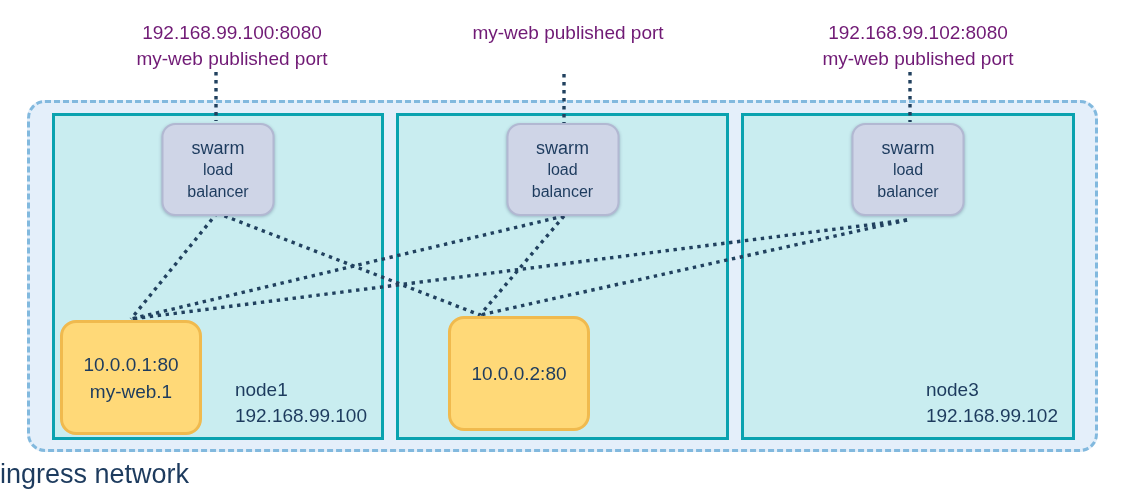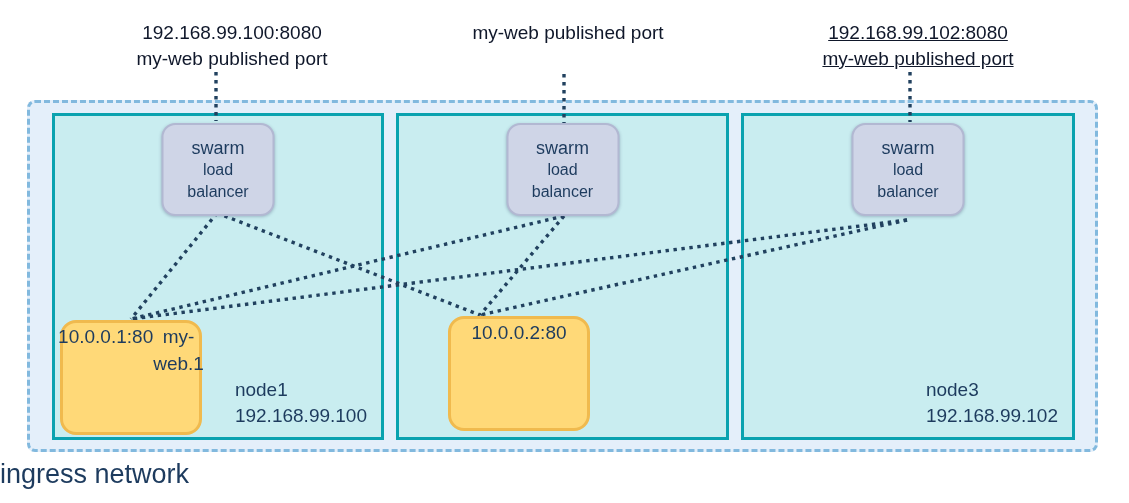--- a/index.html
+++ b/index.html
@@ -2,44 +2,44 @@
 <html><head>
 <meta charset="utf-8">
 <style>
   html,body { margin:0; padding:0; background:#ffffff; }
   .canvas {
     position:relative; width:1129px; height:503px; background:#ffffff;
     font-family:"Liberation Sans", sans-serif; color:#1d3b5e; overflow:hidden;
   }
   .port-label {
     position:absolute; top:20px; width:280px; text-align:center;
-    font-size:19px; line-height:26px; color:#0f172a;
+    font-size:19px; line-height:26px; color:#701a75;
   }
   .ingress {
     position:absolute; left:27px; top:100px; width:1071px; height:352px;
-    border:3px dashed #82b9de; border-radius:8px; background:#e4effa;
+    border:3px dashed #82b9de; border-radius:18px; background:#e4effa;
     box-sizing:border-box;
   }
   .node {
     position:absolute; top:10px; height:327px; width:332px;
     border:3px solid #0aa2af; background:#c9edf0; box-sizing:border-box;
   }
   .lb {
     position:absolute; top:7px; left:50%; transform:translateX(-50%);
     width:113px; height:93px; box-sizing:border-box; z-index:10;
     background:#cfd5e7; border:2px solid #b2b8d2; border-radius:14px;
     box-shadow:0 1px 3px rgba(60,70,110,0.3);
     display:flex; flex-direction:column; justify-content:center;
     text-align:center; font-size:16px; line-height:22px;
   }
   .lb .big { font-size:18px; }
   .task {
     position:absolute; width:142px; height:115px; box-sizing:border-box; z-index:10;
     background:#ffd978; border:3px solid #f0ba4e; border-radius:16px;
-    display:flex; flex-direction:row; justify-content:center;
+    display:flex; flex-direction:column; justify-content:center;
     text-align:center; font-size:19px; line-height:27px;
   }
   .node-label {
     position:absolute; right:14px; bottom:8px; text-align:left;
     font-size:19px; line-height:26px;
   }
   .overlay {
     position:absolute; left:0; top:0; width:1129px; height:503px;
     z-index:5; pointer-events:none;
   }
@@ -54,21 +54,21 @@
 
 <div class="canvas">
 
   <div class="port-label" style="left:92px;">
     <div>192.168.99.100:8080</div>
     <div>my-web published port</div>
   </div>
   <div class="port-label" style="left:428px;">
     <div>my-web published port</div>
   </div>
-  <div class="port-label" style="left:778px;text-decoration:underline;">
+  <div class="port-label" style="left:778px;">
     <div>192.168.99.102:8080</div>
     <div>my-web published port</div>
   </div>
 
   <div class="ingress">
 
     <div class="node" style="left:22px; width:332px;">
       <div class="lb">
         <div class="big">swarm</div>
         <div>load</div>

